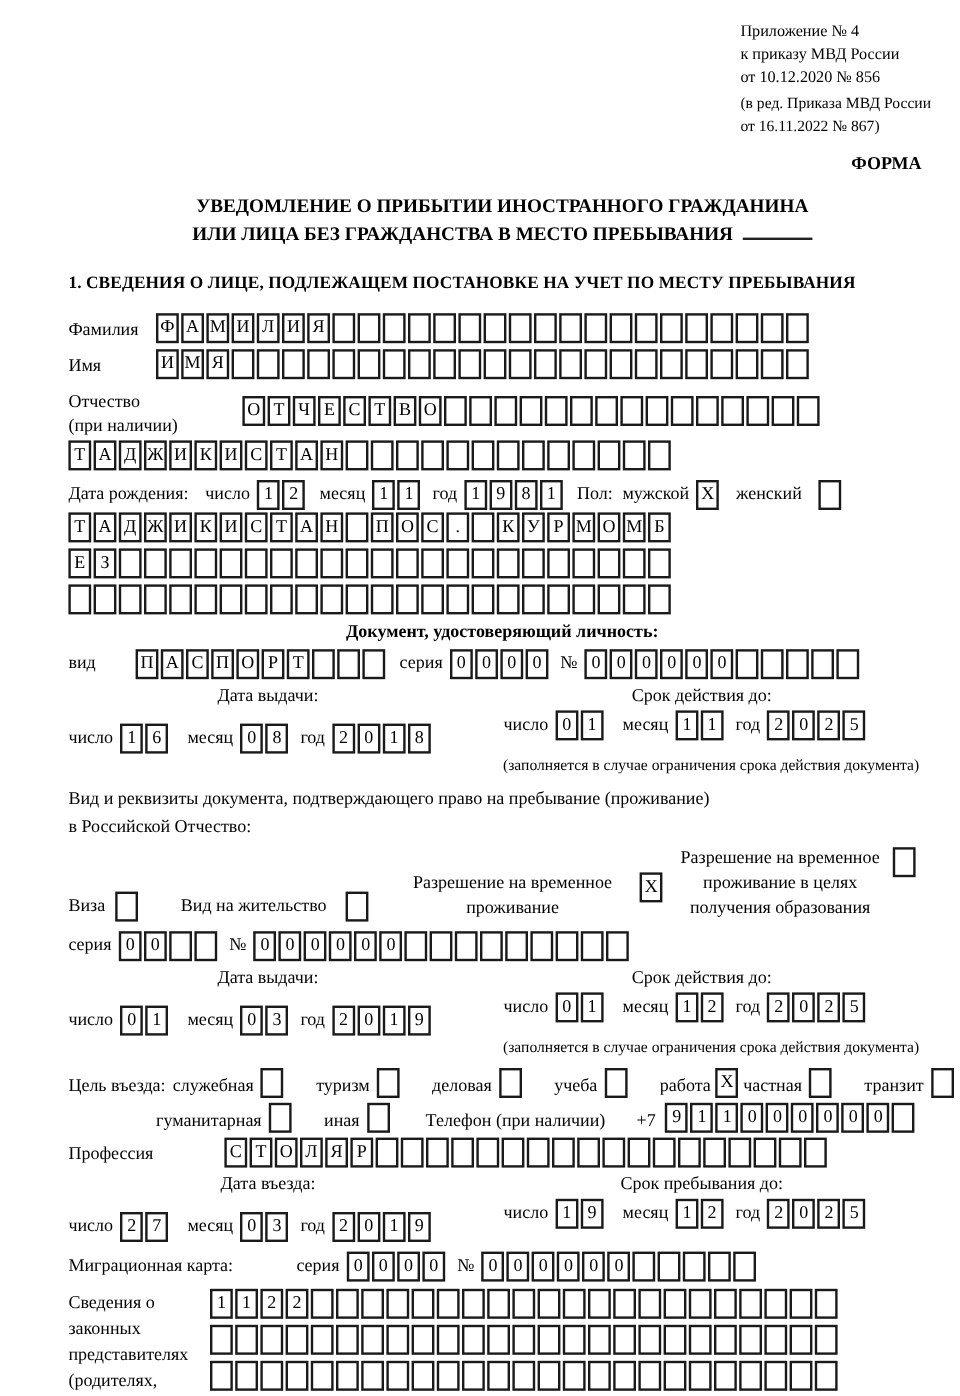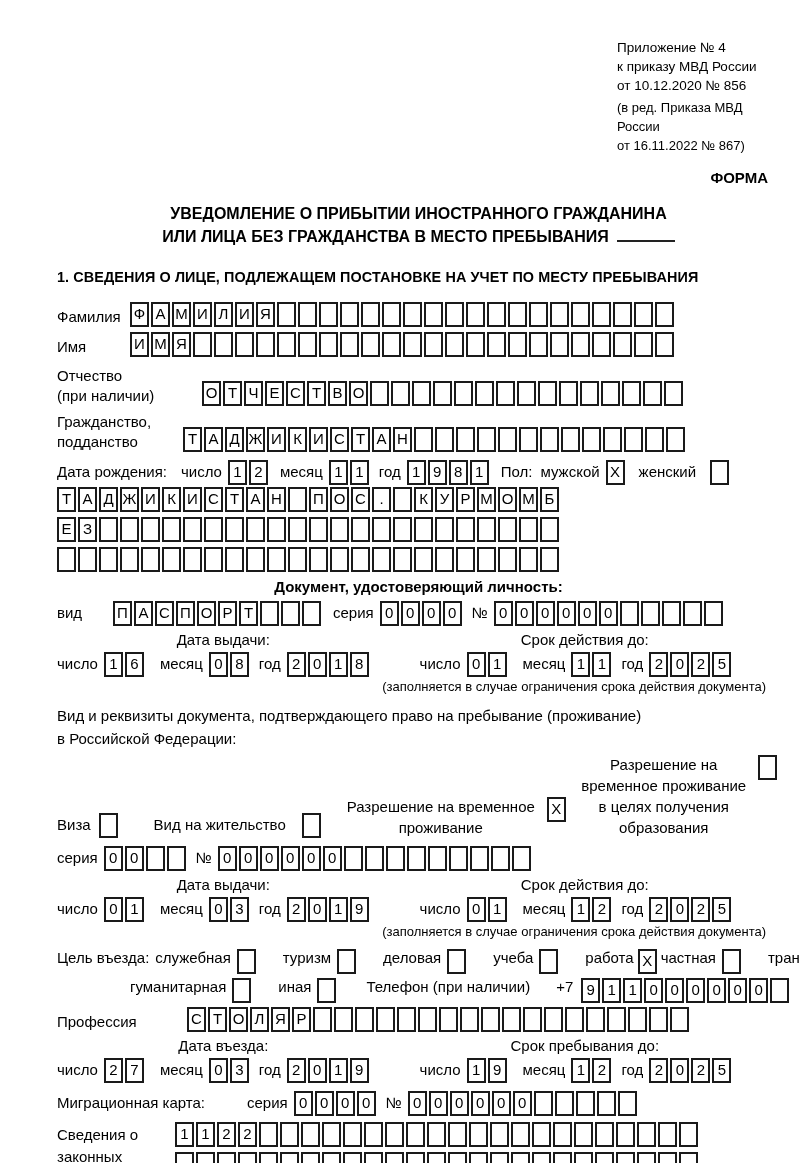--- a/index.html
+++ b/index.html
@@ -1,21 +1,21 @@
 <!DOCTYPE html>
 <html lang="ru"><head>
 <meta charset="utf-8">
 <style>
   * { box-sizing: border-box; }
   html,body { margin:0; padding:0; background:#ffffff; }
   .page {
     width:800px; height:1163px; background:#ffffff; color:#000;
-    font-family:Liberation Sans, sans-serif;
+    font-family:Liberation Serif, serif;
     font-size:15px; line-height:1.25; position:relative; overflow:hidden;
-    padding:38px 20px 10px 57px;
+    padding:16px 20px 10px 57px;
   }
 
   
   .hdr { margin-left:560px; font-size:13.5px; line-height:19px; }
   .hdr .rev { margin-top:3px; font-size:13px; }
   .form-label { text-align:right; font-weight:bold; margin:14px 12px 0 0; font-size:15px; }
 
   
   .title { text-align:center; font-weight:bold; font-size:16px; line-height:23px; margin-top:14px; }
   .blankline { display:inline-block; width:58px; border-bottom:2px solid #222; height:14px; margin-left:8px; }
@@ -25,54 +25,54 @@
   .boxes { display:flex; flex-wrap:nowrap; }
   .cb {
     flex:0 0 auto; width:19px; height:25px; border:2px solid #1a1a1a; margin-right:2px;
     display:flex; align-items:center; justify-content:center;
     font-size:15px; background:#fff;
   }
   .chk { display:inline-flex; width:19px; height:25px; border:2px solid #1a1a1a;
          align-items:center; justify-content:center; font-size:15px; vertical-align:middle; flex:0 0 auto; }
 
   
-  .frow { display:flex; align-items:flex-end; margin-top:5px; white-space:nowrap; }
+  .frow { display:flex; align-items:center; margin-top:5px; white-space:nowrap; }
   .flabel { flex:0 0 auto; padding-top:4px; line-height:20px; }
   .w73  { width:73px; }  .w145 { width:145px; } .w126 { width:126px; }
   .w140 { width:140px; } .w130 { width:130px; } .w118 { width:118px; } .w190 { width:190px; }
   .mt16 { margin-top:16px; } .mt8 { margin-top:8px; } .mt2 { margin-top:2px; }
 
   .stackrows .boxes { margin-top:5px; }
   .stackrows .boxes:first-child { margin-top:0; }
 
   
   .irow { display:flex; align-items:center; white-space:nowrap; }
   .lb  { margin-right:6px; }
   .gap10 { margin-left:10px; } .gap8 { margin-left:8px; } .gap14 { margin-left:14px; }
   .gap20 { margin-left:20px; } .gap26 { margin-left:26px; } .gap30 { margin-left:30px; }
 
   .dgrid { display:flex; margin-top:5px; }
   .dhalf { display:flex; flex-direction:column; }
-  .dhalf.left  { width:46%; }
+  .dhalf.left  { width:46%;gap:11px; }
   .dhalf.right { width:54%; }
   .dtitle { text-align:center; margin-bottom:3px; }
   .note-r { font-size:13px; text-align:right; padding-right:14px; margin-top:2px; }
 
   .dochead { text-align:center; font-weight:bold; margin-top:6px; }
 
   .intro { margin-top:8px; line-height:23px; }
 
   .ptypes { display:flex; align-items:flex-end; margin-top:4px; }
   .ptype  { display:flex; align-items:flex-start; }
   .ptype .ctr { text-align:center; line-height:21px; }
   .pt-w190 { width:196px; } .pt-w170 { width:172px; }
   .ptype .chk { margin-left:8px; margin-top:1px; }
   .ptype .inline-lbl { padding-top:4px; }
 
-  .pur { display:flex; align-items:flex-start; margin-top:8px; white-space:nowrap; }
+  .pur { display:flex; align-items:flex-end; margin-top:8px; white-space:nowrap; }
   .pur .chk { margin-left:6px; }
   .pur .itm { margin-left:27px; }
 
   .legal { display:flex; margin-top:6px; }
   .legal .flabel { line-height:21.5px; padding-top:2px; }
 </style>
 </head>
 <body>
 
 <div class="page">
@@ -188,24 +188,20 @@
         <span class="cb"></span>
         <span class="cb"></span>
         <span class="cb"></span>
         <span class="cb"></span>
         <span class="cb"></span>
         <span class="cb"></span>
       </div>
   </div>
 
   <div class="frow mt2">
-    <div class="flabel w126">
-      <div>Гражданство,</div>
-      <div>подданство</div>
-    </div>
     <div class="boxes">
         <span class="cb">Т</span>
         <span class="cb">А</span>
         <span class="cb">Д</span>
         <span class="cb">Ж</span>
         <span class="cb">И</span>
         <span class="cb">К</span>
         <span class="cb">И</span>
         <span class="cb">С</span>
         <span class="cb">Т</span>
@@ -418,21 +414,21 @@
             <span class="cb">2</span>
             <span class="cb">5</span>
           </span>
       </div>
     </div>
   </div>
   <div class="note-r">(заполняется в случае ограничения срока действия документа)</div>
 
   <div class="intro">
     <div>Вид и реквизиты документа, подтверждающего право на пребывание (проживание)</div>
-    <div>в Российской Федерации:</div>
+    <div>в Российской Отчество:</div>
   </div>
 
   <div class="ptypes">
     <div class="ptype">
       <span class="inline-lbl">Виза</span>
       <span class="chk"></span>
     </div>
     <div class="ptype" style="margin-left:36px">
       <span class="inline-lbl">Вид на жительство</span>
       <span class="chk" style="margin-left:16px"></span>

